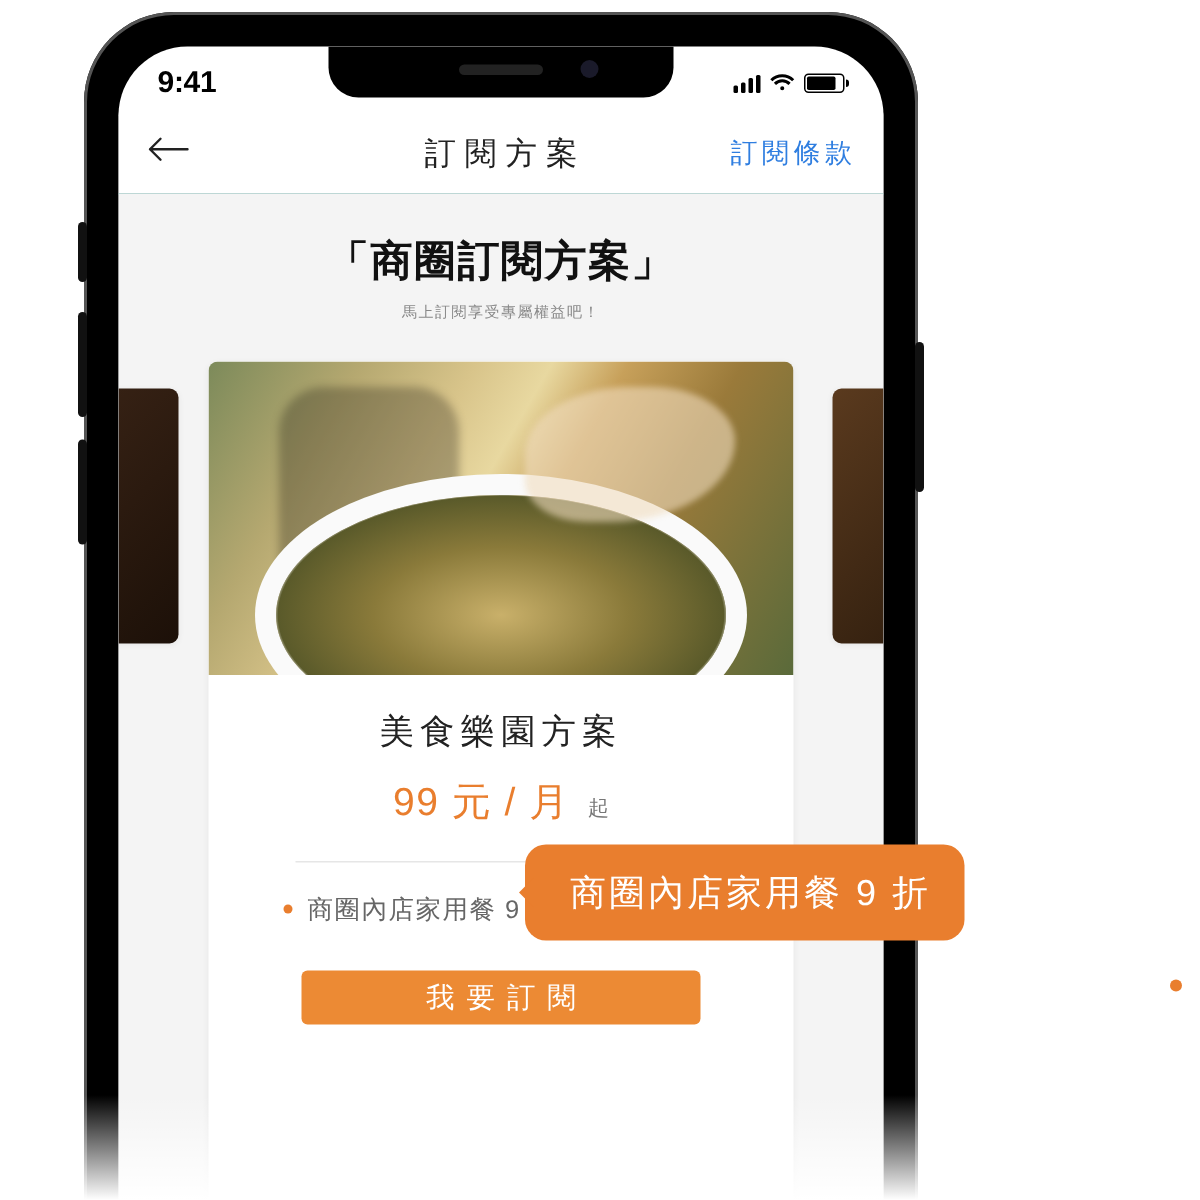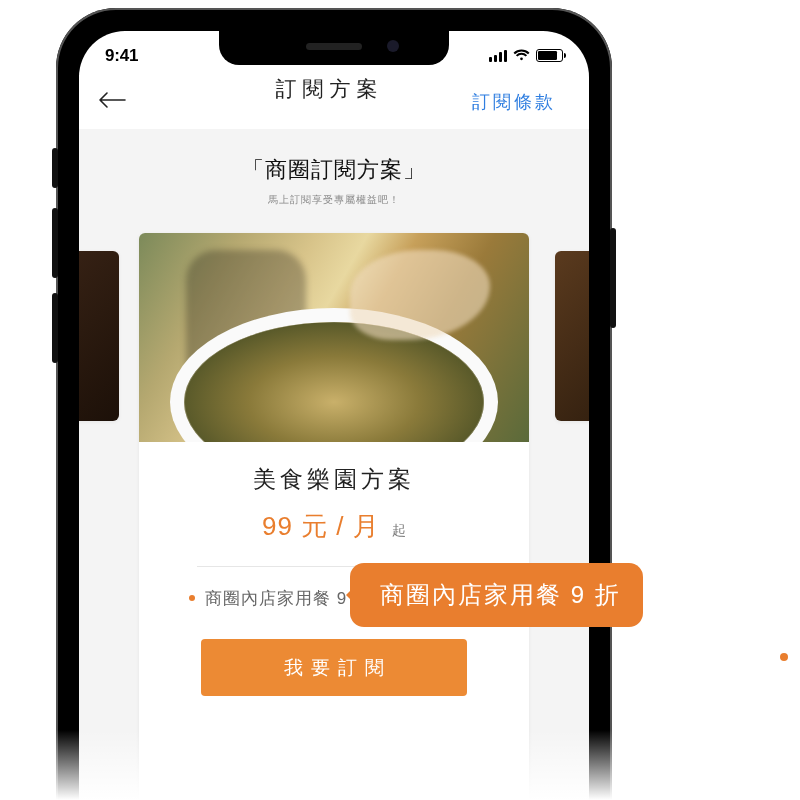--- a/index.html
+++ b/index.html
@@ -10,59 +10,59 @@
 .notch{position:absolute;top:0;left:50%;transform:translateX(-50%);width:230px;height:34px;background:#000;border-bottom-left-radius:20px;border-bottom-right-radius:20px;z-index:20}
 .notch .speaker{position:absolute;top:12px;left:50%;transform:translateX(-50%);width:56px;height:7px;border-radius:4px;background:#222}
 .notch .cam{position:absolute;top:9px;right:50px;width:12px;height:12px;border-radius:50%;background:#1a1a2a}
 .side-btn{position:absolute;background:#111;border-radius:3px}
 .side-btn.l1{left:-4px;top:140px;width:6px;height:40px}
 .side-btn.l2{left:-4px;top:200px;width:6px;height:70px}
 .side-btn.l3{left:-4px;top:285px;width:6px;height:70px}
 .side-btn.r1{right:-4px;top:220px;width:6px;height:100px}
 
 .status-bar{position:absolute;top:0;left:0;right:0;height:44px;display:flex;align-items:center;justify-content:space-between;padding:5px 26px 0;box-sizing:border-box;z-index:10}
-.sb-time{font-size:17px;font-weight:600;color:#000;letter-spacing:-0.2px}
+.sb-time{font-size:20px;font-weight:600;color:#000;letter-spacing:-0.2px}
 .sb-icons{display:flex;align-items:center;gap:6px}
 .sig{display:flex;align-items:flex-end;gap:1.5px}
 .sig i{width:3.5px;background:#000;border-radius:1px}
 .sig i:nth-child(1){height:5px}.sig i:nth-child(2){height:7px}.sig i:nth-child(3){height:9.5px}.sig i:nth-child(4){height:12px}
 .wifi{width:17px;height:13px}
 .batt{width:27px;height:13px;border:1.3px solid #000;border-radius:3px;position:relative;box-sizing:border-box}
 .batt::after{content:"";position:absolute;right:-3.5px;top:3px;width:2px;height:5px;background:#000;border-radius:0 2px 2px 0}
 .batt i{position:absolute;left:1.3px;top:1.3px;bottom:1.3px;width:19px;background:#000;border-radius:1.2px}
 
-.nav{position:absolute;top:44px;left:0;right:15px;height:54px;display:flex;align-items:flex-start;justify-content:center;background:#fff;border-bottom:1px solid #0f766e}
+.nav{position:absolute;top:44px;left:0;right:0;height:54px;display:flex;align-items:center;justify-content:center;background:#fff;border-bottom:1px solid #0f766e}
 .nav .back{position:absolute;left:18px;top:50%;transform:translateY(-50%)}
 .nav .title{font-size:21px;color:#222;font-weight:500;letter-spacing:6px;padding-left:6px}
 .nav .right{position:absolute;right:18px;top:50%;transform:translateY(-50%);font-size:18px;color:#2f7ee0;letter-spacing:3px}
 
 .content{position:absolute;top:98px;left:0;right:0;bottom:0;background:#f4f4f4;overflow:hidden}
 .hero{padding:26px 10px 6px;text-align:center}
-.hero h1{margin:0;font-size:22px;font-weight:400;color:#111;letter-spacing:1px}
+.hero h1{margin:0;font-size:28px;font-weight:700;color:#111;letter-spacing:1px}
 .hero p{margin:8px 0 0;font-size:10px;color:#888;letter-spacing:1px}
 
 .carousel{margin-top:20px;position:relative;height:700px}
 .card{position:absolute;background:#fff;border-radius:6px;overflow:hidden;box-shadow:0 1px 4px rgba(0,0,0,0.06)}
 .card.left{left:-40px;top:18px;width:80px;height:170px;background:linear-gradient(135deg,#3a2416,#1c1008)}
 .card.right{right:-46px;top:18px;width:80px;height:170px;background:linear-gradient(135deg,#5a3a1e,#2d1c0d)}
 .card.main{left:60px;right:60px;top:0;height:680px}
 .card.main .img{height:209px;background:linear-gradient(120deg,#7c8a5a 0%,#b5a870 20%,#d8c48a 35%,#e8d8a0 45%,#c7a05a 55%,#9a7a3a 70%,#5a6a3a 100%);position:relative;overflow:hidden}
 .card.main .img::before{content:"";position:absolute;left:12%;top:8%;width:120px;height:220px;background:rgba(0,0,0,0.25);border-radius:30px 30px 60px 60px;filter:blur(3px)}
 .card.main .img::after{content:"";position:absolute;right:10%;top:8%;width:140px;height:90px;background:rgba(240,220,190,0.6);border-radius:50% 40% 60% 30%;filter:blur(2px)}
 .bowl{position:absolute;left:50%;bottom:-40px;transform:translateX(-50%);width:300px;height:160px;border-radius:50%;background:radial-gradient(ellipse at center,#c9b06a 0%,#8a7a3a 40%,#5a5a2a 70%,#fff 72%,#eee 100%);box-shadow:0 0 0 14px #fafafa}
 
 .card.main .body{padding:22px 40px 0;text-align:center}
 .plan-name{font-size:23px;color:#222;letter-spacing:4px;font-weight:500}
 .price{margin-top:14px;font-size:26px;color:#e97e2e;font-weight:400;letter-spacing:1px}
 .price .small{font-size:14px;color:#777;margin-left:4px;letter-spacing:0}
 .sep{margin:22px 18px 0;border-top:1px solid #e6e6e6}
 .bullets{margin:16px 0 0;padding:0 0 0 26px;text-align:left;list-style:none}
 .bullets li{position:relative;font-size:17px;color:#666;letter-spacing:1px;line-height:1.9}
 .bullets li::before{content:"";position:absolute;left:-16px;top:12px;width:6px;height:6px;border-radius:50%;background:#e97e2e}
-.cta{margin:24px 22px 0;height:57px;border-radius:4px;background:#ec8a34;display:flex;align-items:center;justify-content:center;color:#fff;font-size:19px;letter-spacing:8px;padding-left:8px}
+.cta{margin:24px 22px 0;height:36px;border-radius:4px;background:#ec8a34;display:flex;align-items:center;justify-content:center;color:#fff;font-size:19px;letter-spacing:8px;padding-left:8px}
 
 .fade{position:absolute;left:0;right:0;bottom:0;height:70px;background:linear-gradient(to bottom,rgba(255,255,255,0),#fff);pointer-events:none;z-index:30}
 .bubble{position:absolute;left:350px;top:563px;background:#e97e2e;color:#fff;font-size:24px;letter-spacing:2px;padding:16px 22px 16px 30px;border-radius:14px;z-index:45;white-space:nowrap}
 .bubble::before{content:"";position:absolute;left:-14px;top:50%;transform:translateY(-50%);border:10px solid transparent;border-right-color:#e97e2e}
 .dot{position:absolute;right:12px;top:653px;width:8px;height:8px;background:#e97e2e;border-radius:50%;z-index:45}
 </style>
 </head>
 <body>
 
 <div class="stage">

